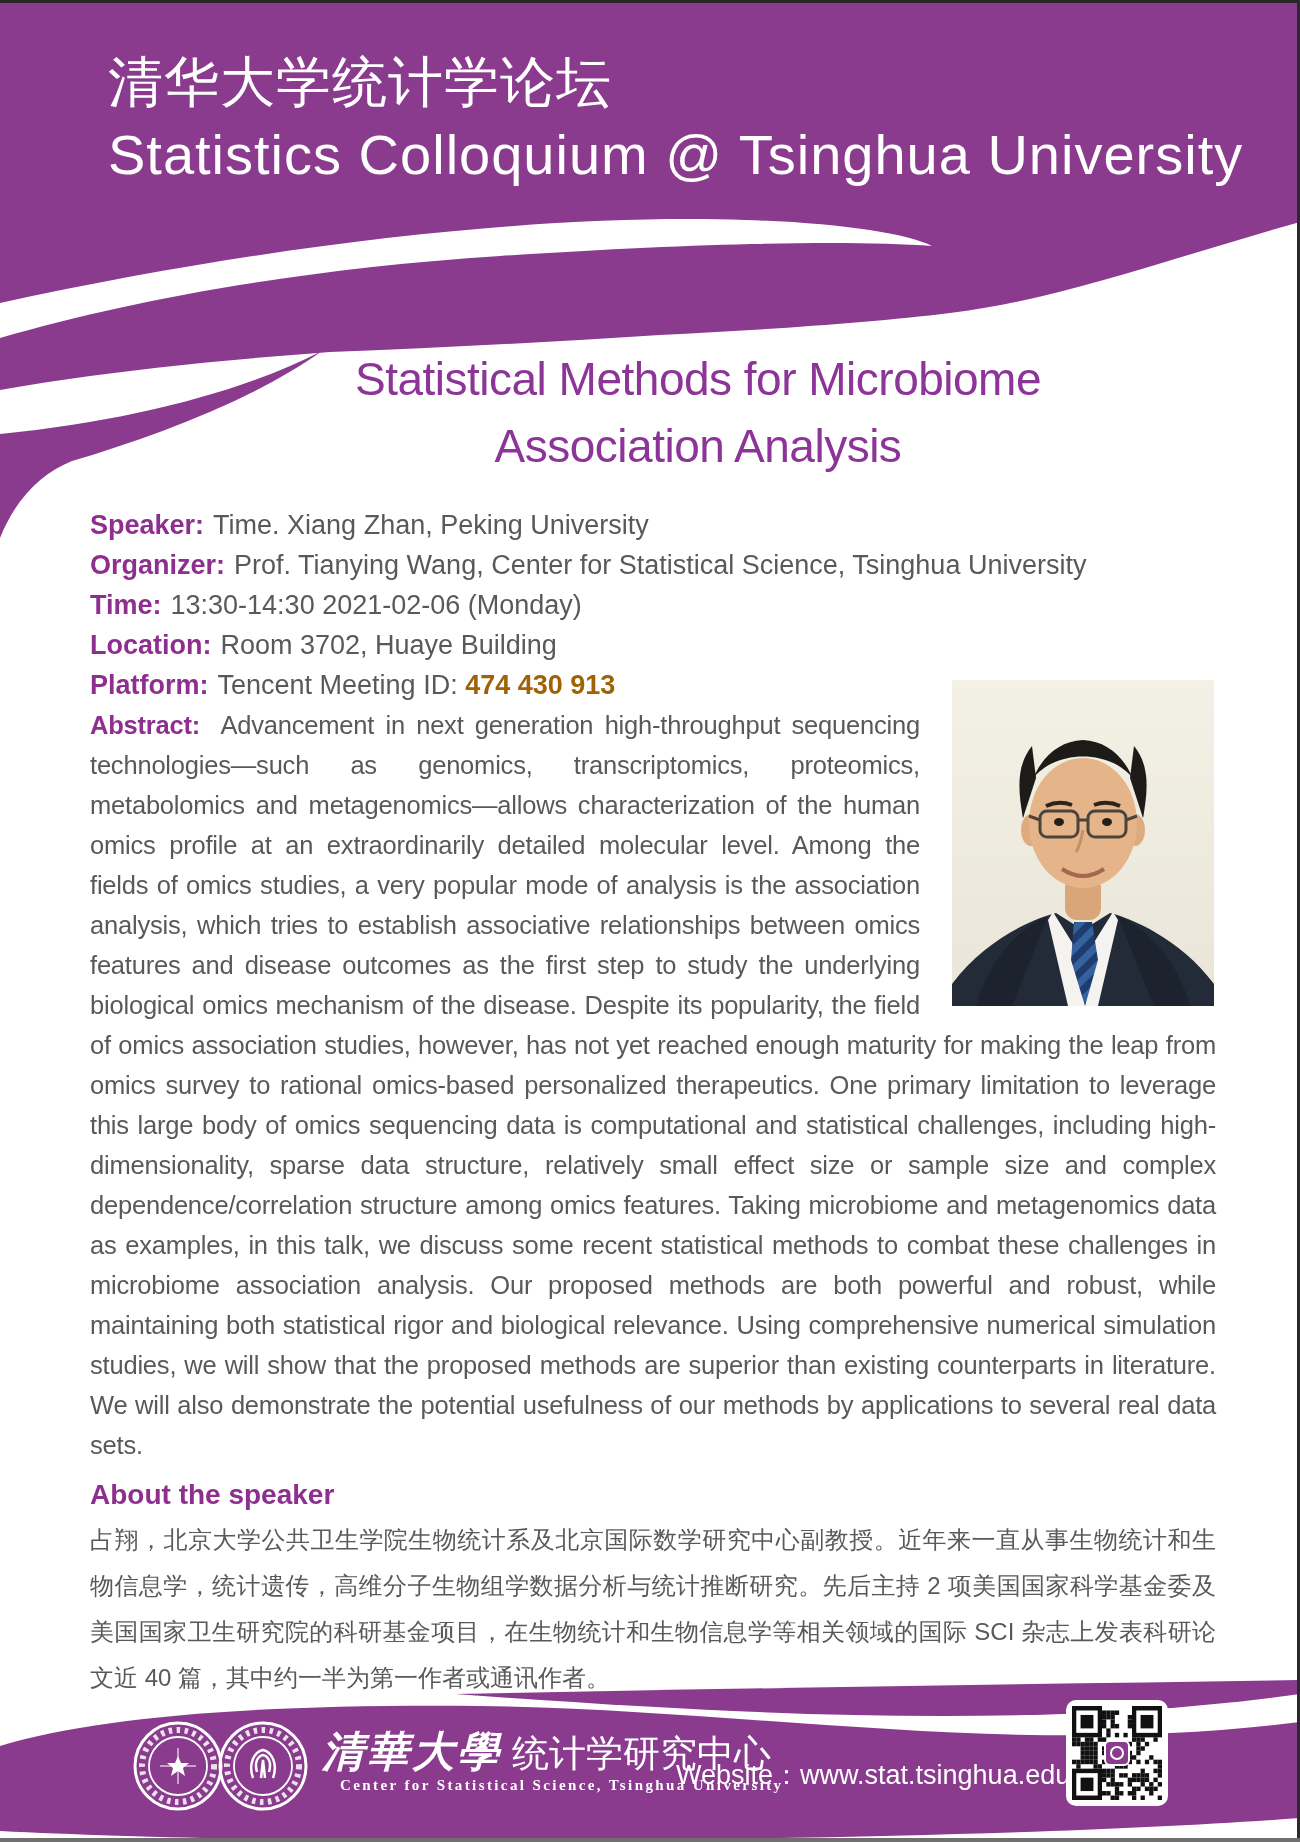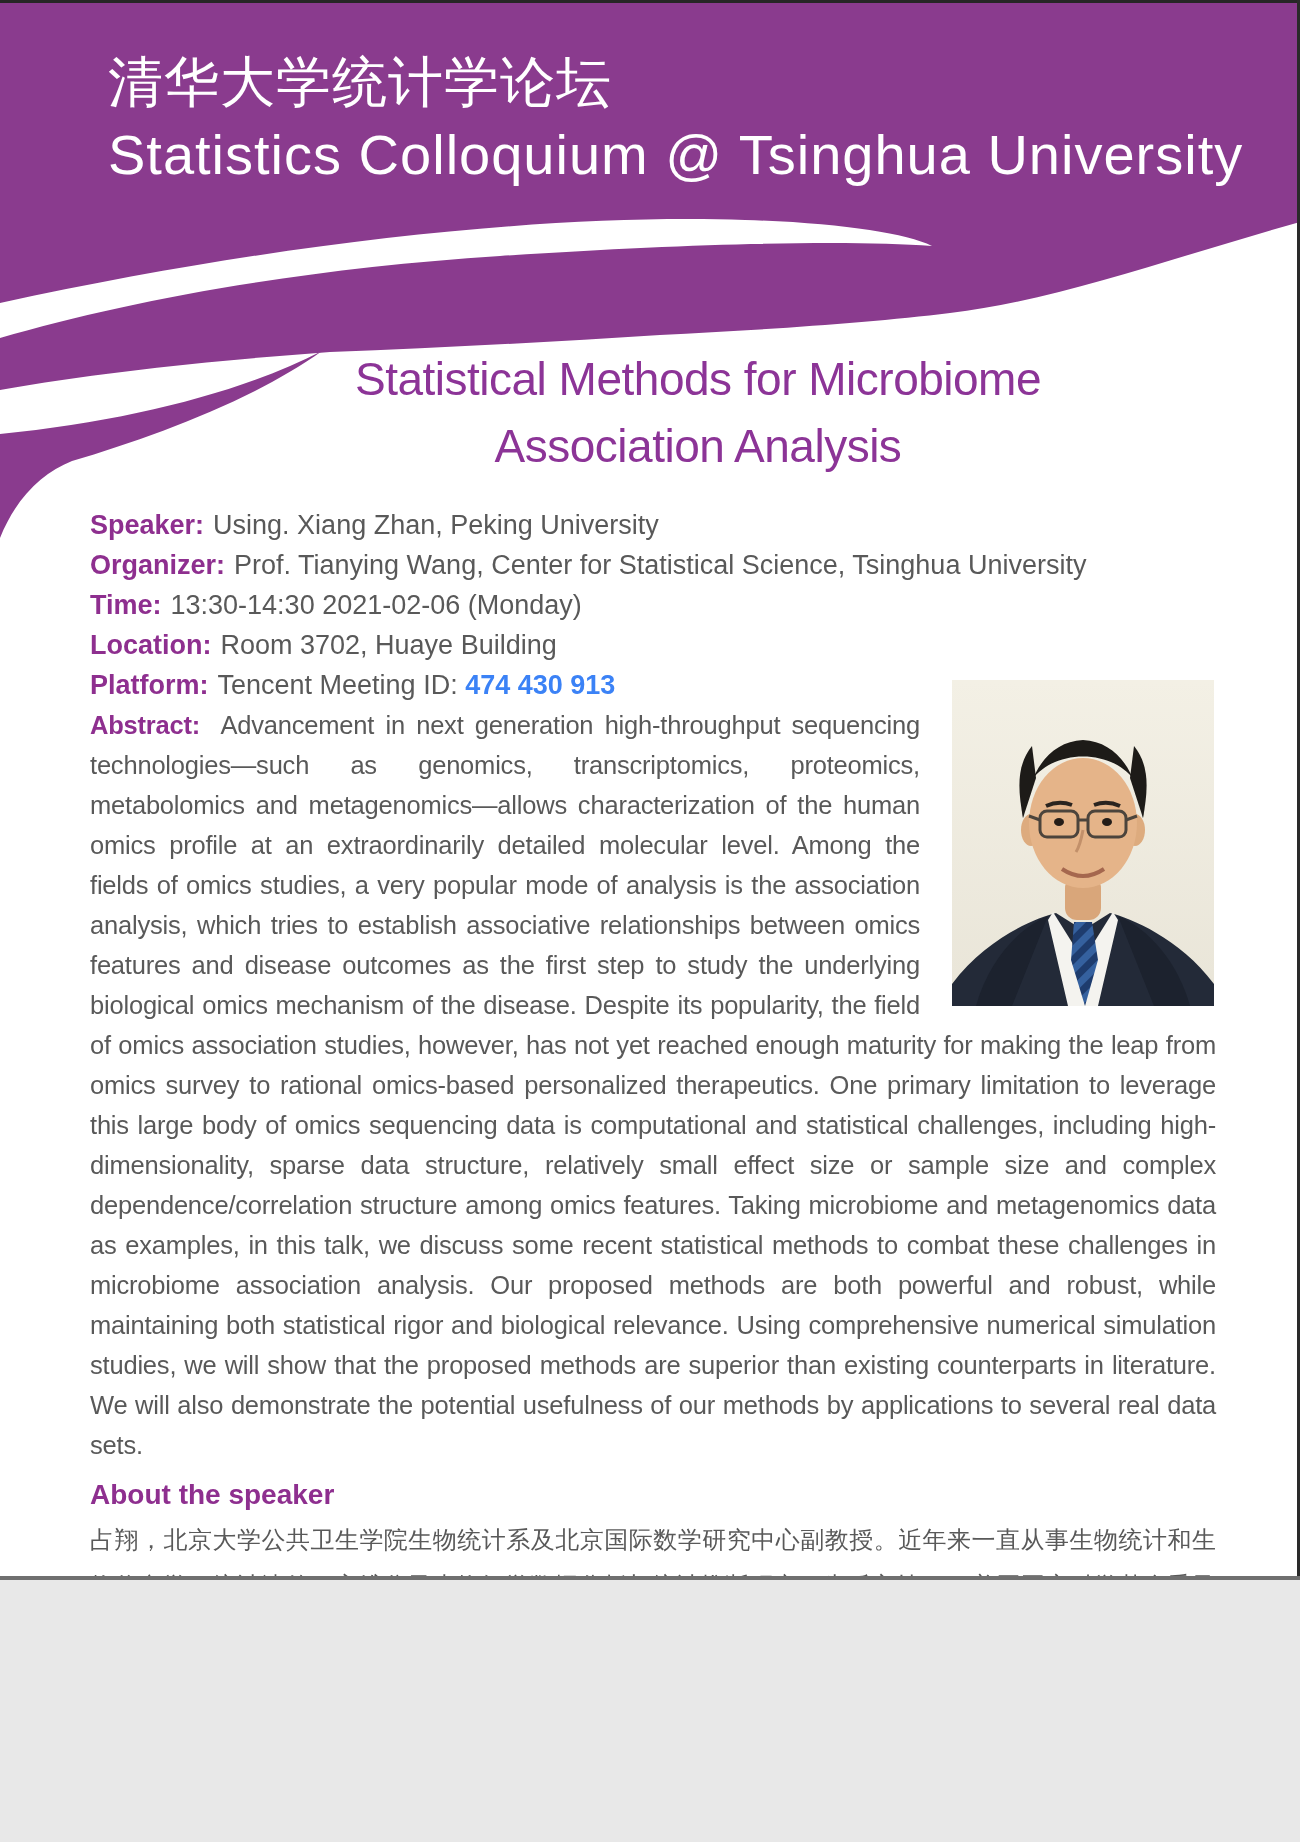--- a/index.html
+++ b/index.html
@@ -2,21 +2,21 @@
 <html style="--purple: #8a3b8e; --title-purple: #8c3497; --label-purple: #8e2f8f; --body-gray: #595959; --footer-text: #ffffff;"><head>
 <meta charset="utf-8">
 <style>
   :root{
     --purple:#8a3b8e; --title-purple:#8c3497; --label-purple:#8e2f8f;
     --body-gray:#595959; --footer-text:#ffffff;
   }
   *{margin:0;padding:0;box-sizing:border-box;}
   html,body{background:#e8e8e8;}
   .page{
-    position:relative;width:1300px;height:1580px;margin:0 auto;
+    position:relative;width:1300px;height:1842px;margin:0 auto;
     background:#ffffff;overflow:hidden;
     font-family:"Liberation Sans","DejaVu Sans",sans-serif;
   }
   
   .edge-top{position:absolute;top:0;left:0;width:100%;height:3px;background:#262626;z-index:60;}
   .edge-right{position:absolute;top:0;right:0;width:3px;height:100%;background:#2a2a2a;z-index:60;}
   .edge-bottom{position:absolute;bottom:0;left:0;width:100%;height:4px;background:#6f6f6f;z-index:60;}
 
   .hero-svg{position:absolute;top:0;left:0;z-index:1;}
   .header-text{position:absolute;top:46px;left:108px;z-index:2;color:#fff;font-weight:300;letter-spacing:1px;}
@@ -24,21 +24,21 @@
   .header-en{font-size:56px;line-height:74px;}
 
   .talk-title{position:absolute;top:346px;left:0;width:100%;z-index:3;text-align:center;
     color:var(--title-purple);font-weight:normal;font-size:46px;line-height:67px;letter-spacing:-0.5px;margin-left:48px;}
 
   .content{position:absolute;top:505px;left:90px;width:1126px;z-index:4;
     color:var(--body-gray);font-size:27px;line-height:40px;}
   .info-line{white-space:nowrap;}
   .lbl{color:var(--label-purple);font-weight:bold;}
   .val{padding-left:9px;}
-  .meeting-id{font-weight:bold;color:#3b82f6;}
+  .meeting-id{font-weight:bold;color:#a16207;}
   .abstract-p{text-align:justify;font-size:25.5px;letter-spacing:-0.2px;}
   .photo-wrap{float:right;width:262px;height:326px;margin:-25px 2px 14px 32px;}
   .about-heading{margin-top:8px;color:var(--label-purple);font-weight:bold;font-size:28px;line-height:44px;}
   .about-text{font-size:24px;line-height:46px;text-align:justify;}
 
   .footer-art{position:absolute;top:1660px;left:0;z-index:5;}
   .footer-brand{position:absolute;top:1724px;left:322px;z-index:6;color:var(--footer-text);white-space:nowrap;}
   .brand-script{font-size:42px;font-style:italic;font-weight:bold;letter-spacing:3px;}
   .brand-name{font-size:37px;font-weight:normal;margin-left:10px;}
   .brand-en{position:absolute;top:1777px;left:340px;z-index:6;color:var(--footer-text);
@@ -82,21 +82,21 @@
   </div>
 
   <div class="talk-title">
     <div>Statistical Methods for Microbiome</div>
     <div>Association Analysis</div>
   </div>
 
   <div class="content">
 
     <div class="info-line">
-      <span class="lbl">Speaker:</span><span class="val">Using. Xiang Zhan, Peking University</span>
+      <span class="lbl">Speaker:</span><span class="val">Time. Xiang Zhan, Peking University</span>
     </div>
     <div class="info-line">
       <span class="lbl">Organizer:</span><span class="val">Prof. Tianying Wang, Center for Statistical Science, Tsinghua University</span>
     </div>
     <div class="info-line">
       <span class="lbl">Time:</span><span class="val">13:30-14:30 2021-02-06 (Monday)</span>
     </div>
     <div class="info-line">
       <span class="lbl">Location:</span><span class="val">Room 3702, Huaye Building</span>
     </div>

